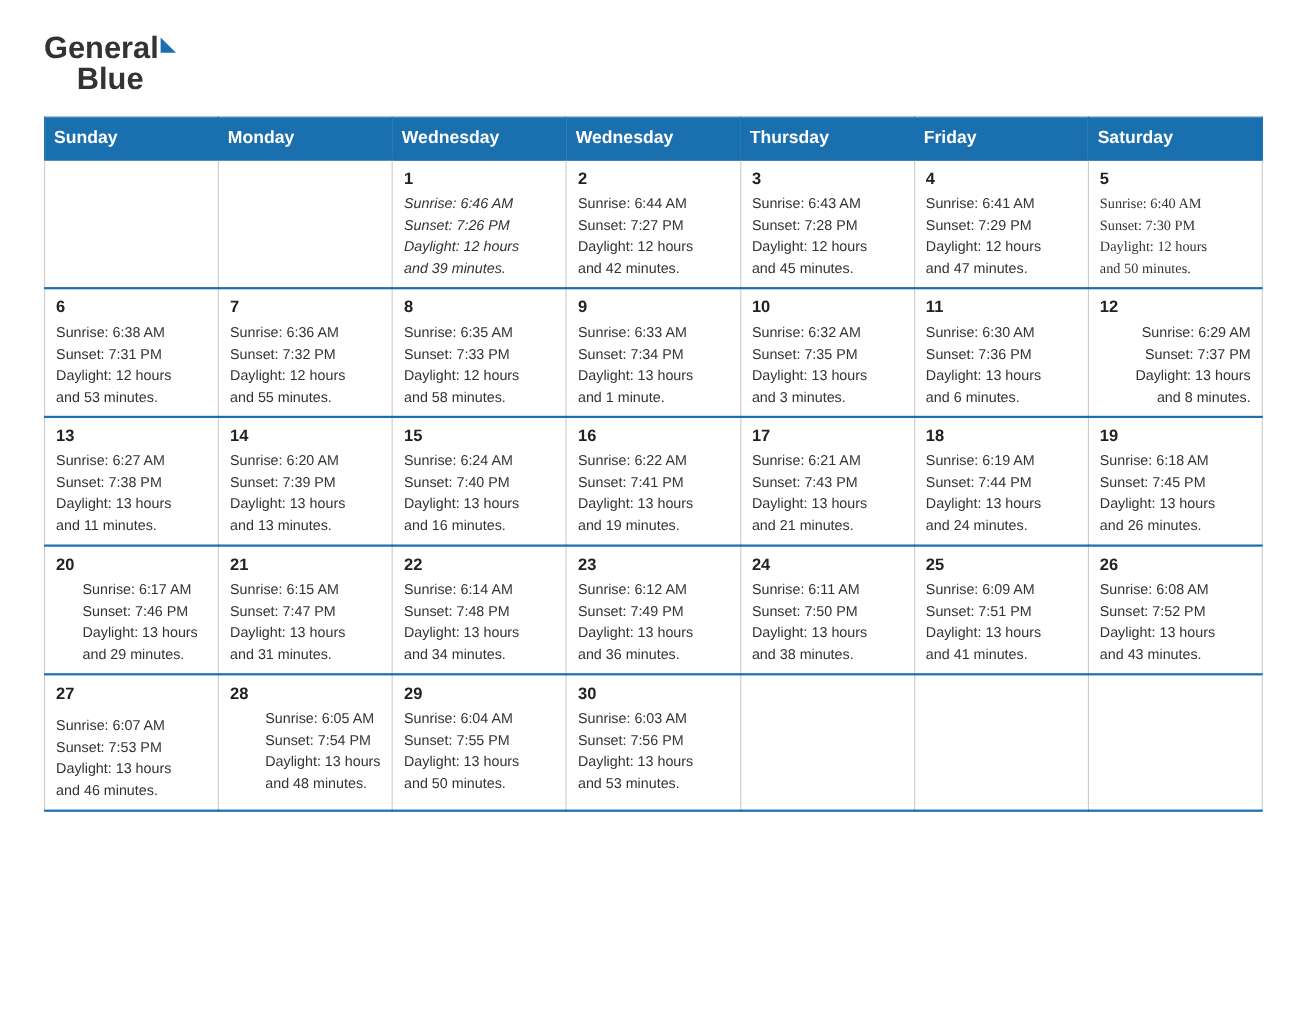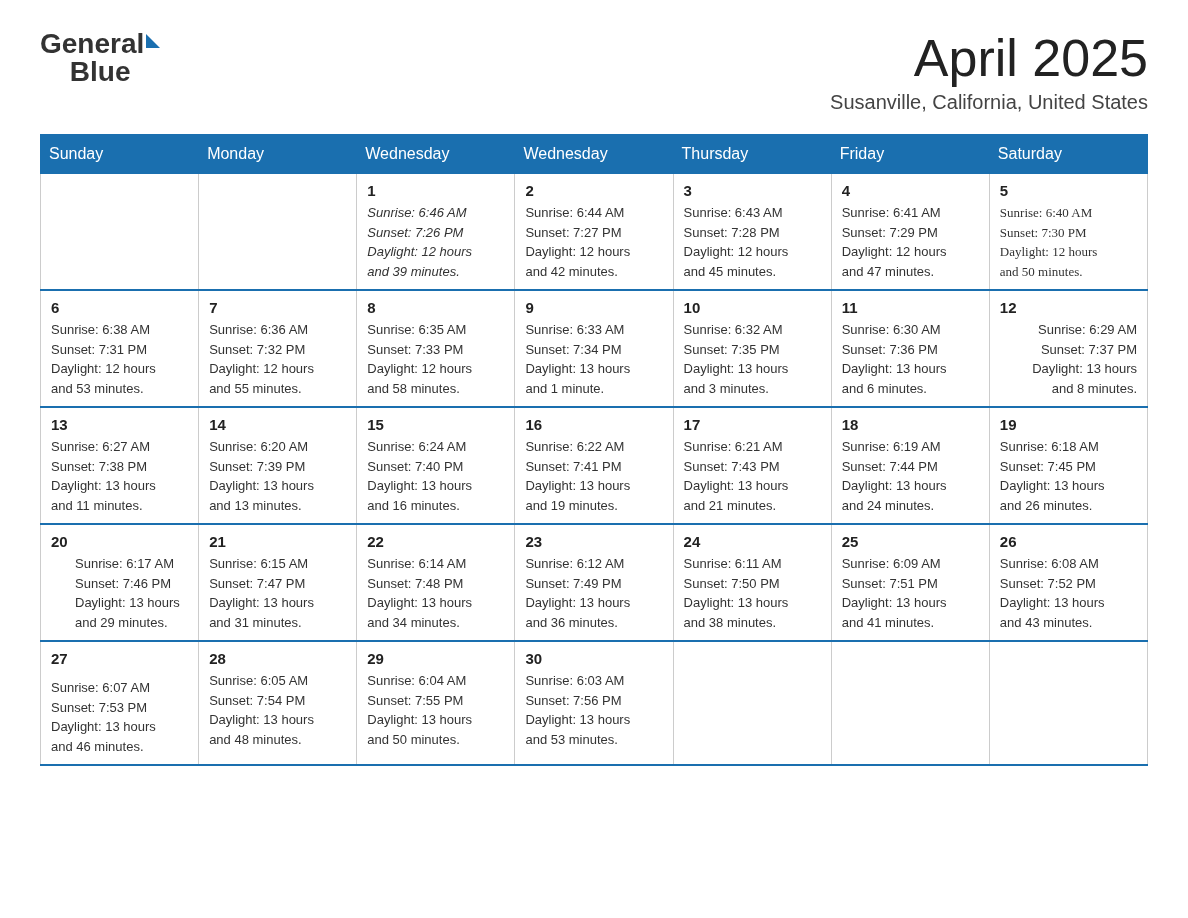--- a/index.html
+++ b/index.html
@@ -57,21 +57,21 @@
     
     .calendar {
       width: 100%;
       border-collapse: collapse;
       border: 1px solid #aaa;
     }
     .calendar thead tr th {
       background-color: #1a6faf;
       color: #fff;
       font-size: 16px;
-      font-weight: normal;
+      font-weight: bold;
       padding: 10px 8px;
       text-align: left;
       border: 1px solid #1a6faf;
     }
     .calendar tbody tr td {
       vertical-align: top;
       padding: 8px 10px;
       border: 1px solid #ccc;
       width: calc(100% / 7);
       min-height: 100px;
@@ -102,24 +102,20 @@
 <div class="header">
   <div class="logo">
     <div style="display:flex; flex-direction:column; align-items:center;">
       <div style="display:flex; align-items:center;">
         <span class="logo-text">General</span>
         <div class="logo-arrow"></div>
       </div>
       <span class="logo-text blue">Blue</span>
     </div>
   </div>
-  <div class="header-right">
-    <div class="month-title">April 2025</div>
-    <div class="location">Susanville, California, United States</div>
-  </div>
 </div>
 
 <table class="calendar">
   <thead>
     <tr>
 
     <th>Sunday</th>
         <th>Monday</th>
         <th>Wednesday</th>
         <th>Wednesday</th>
@@ -325,21 +321,21 @@
       <tr>
         <td>
           <div class="day-number">27</div>
           <div class="day-info" style="white-space: pre-line; margin-top: 11px;">Sunrise: 6:07 AM
 Sunset: 7:53 PM
 Daylight: 13 hours
 and 46 minutes.</div>
         </td>
         <td>
           <div class="day-number">28</div>
-          <div class="day-info" style="white-space: pre-line;">Sunrise: 6:05 AM
+          <div class="day-info" style="white-space: pre-line; margin-left: 32px;">Sunrise: 6:05 AM
 Sunset: 7:54 PM
 Daylight: 13 hours
 and 48 minutes.</div>
         </td>
         <td>
           <div class="day-number">29</div>
           <div class="day-info" style="white-space: pre-line;">Sunrise: 6:04 AM
 Sunset: 7:55 PM
 Daylight: 13 hours
 and 50 minutes.</div>

